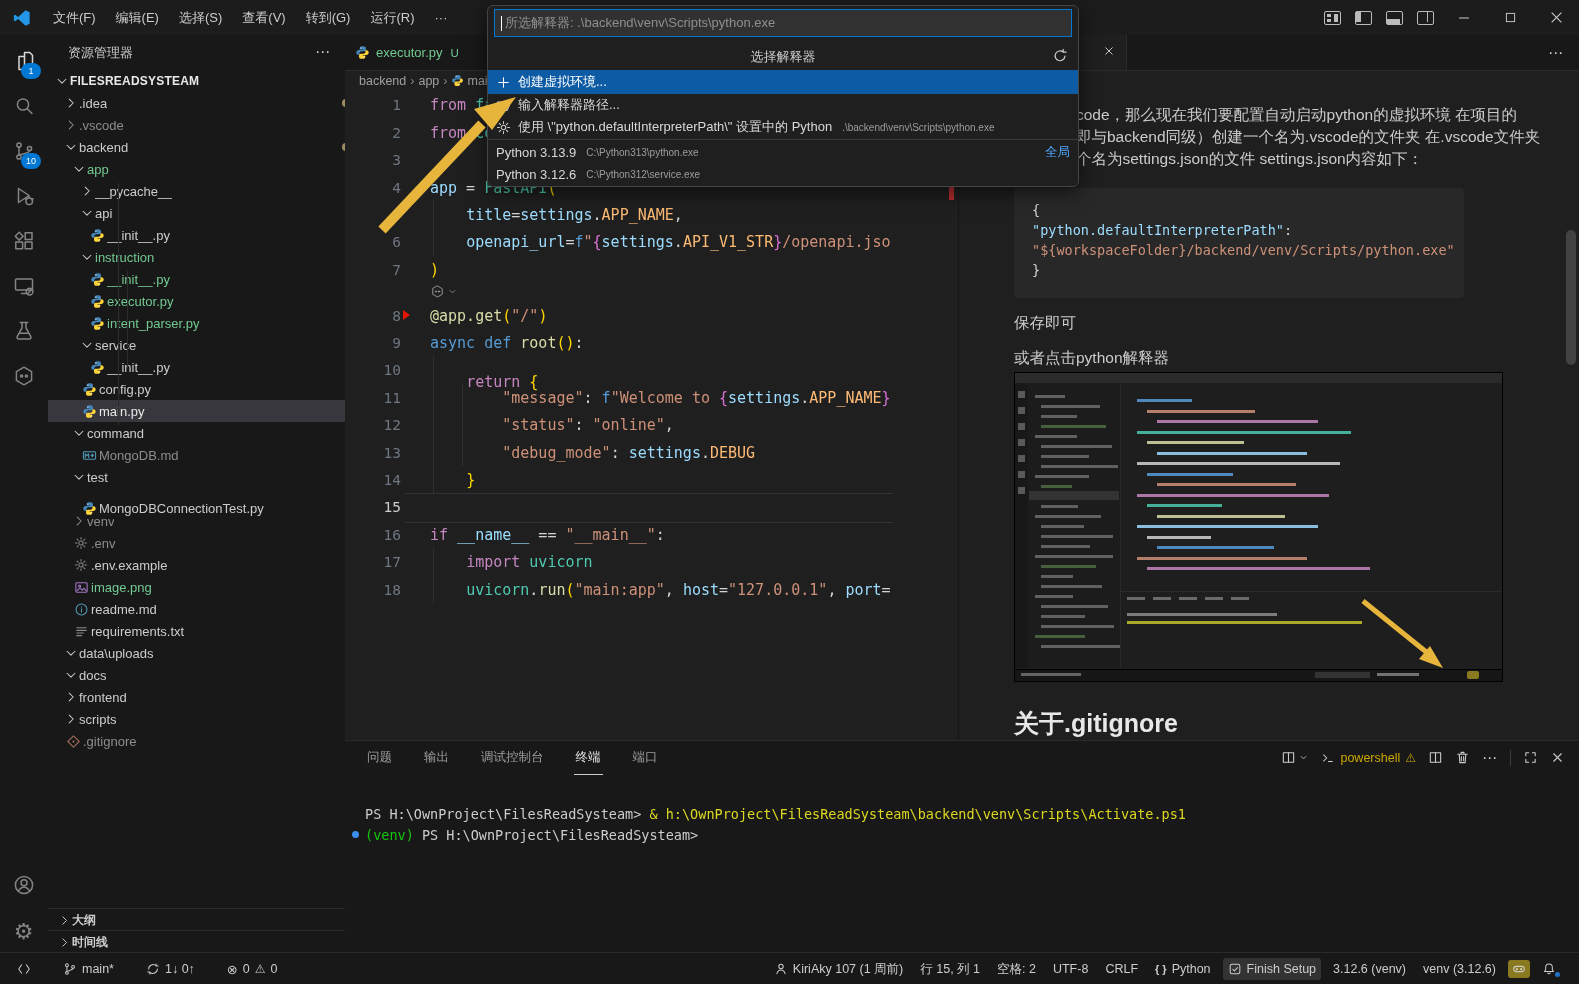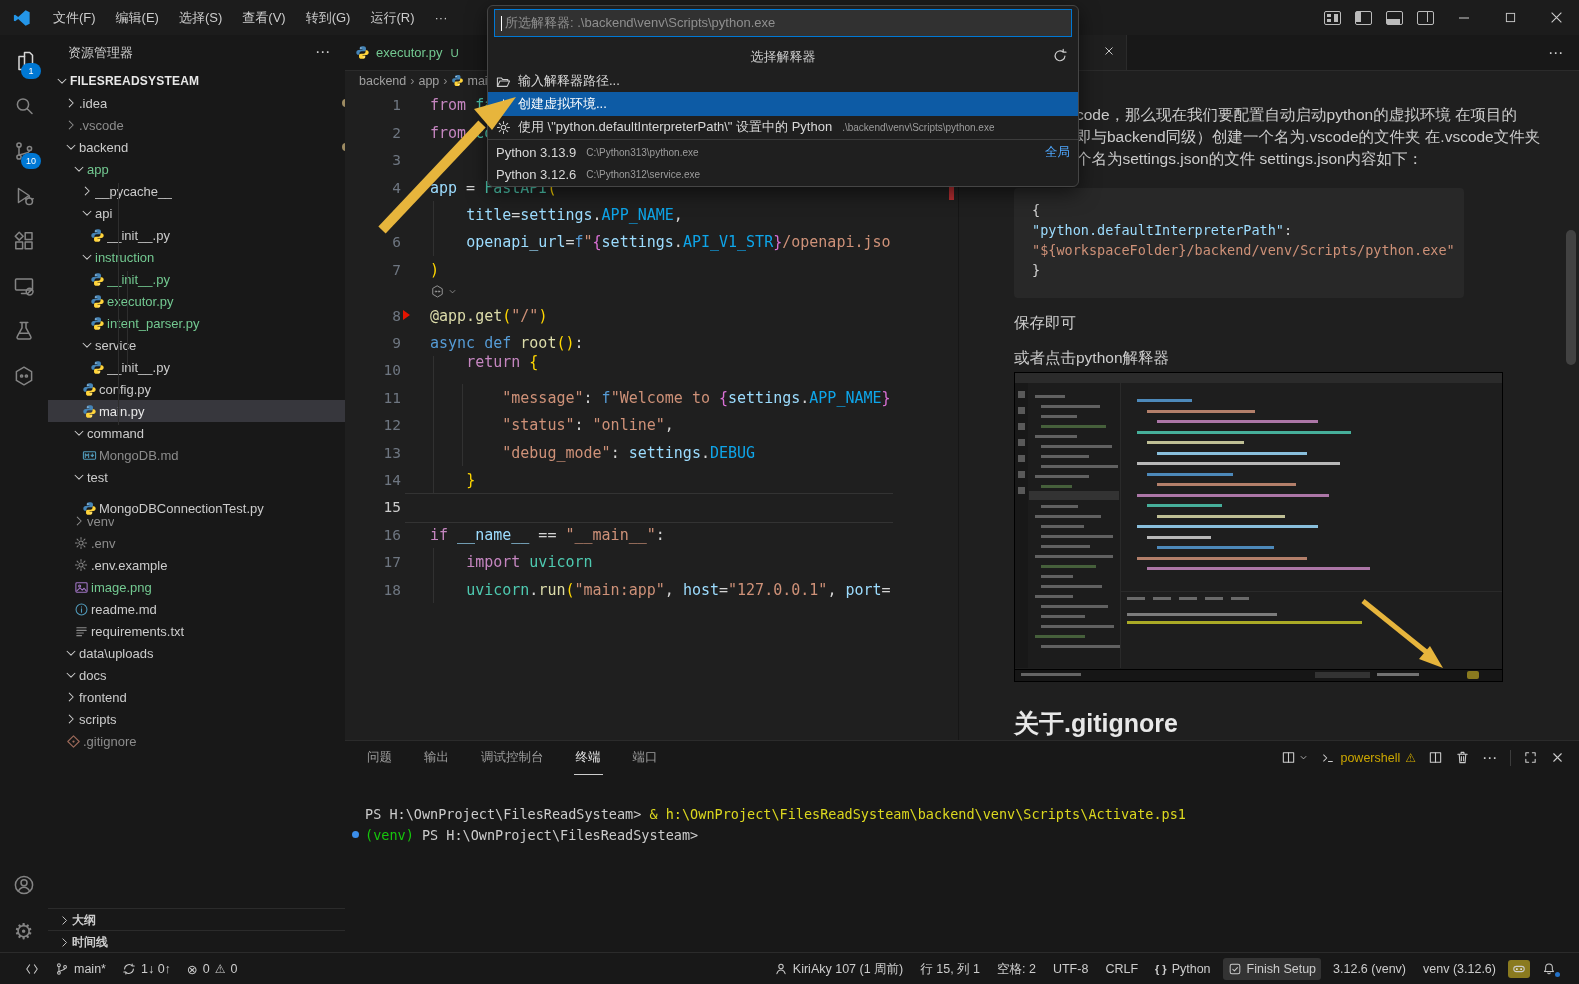--- a/index.html
+++ b/index.html
@@ -26,21 +26,21 @@
   .badge-col{position:absolute;right:10px;display:flex;align-items:center;}
   .gdot{width:8px;height:8px;border-radius:4px;}
   
   #editor1{left:345px;top:35px;width:613px;height:705px;background:#1f1f1f;overflow:hidden;}
   #tabstrip1{position:absolute;left:0;top:0;width:613px;height:35px;background:#181818;border-bottom:1px solid #2b2b2b;}
   .tab{position:absolute;top:0;height:35px;display:flex;align-items:center;padding:0 10px;background:#181818;border-right:1px solid #2b2b2b;font-size:13px;}
   #breadcrumb{position:absolute;left:14px;top:35px;height:22px;display:flex;align-items:center;font-size:12.5px;color:#a0a0a0;gap:4px;}
   .codeline{position:absolute;height:28px;line-height:28px;font-size:15px;white-space:pre;}
   .gutter{position:absolute;left:0;width:56px;text-align:right;color:#6e7681;height:28px;line-height:28px;font-size:14.5px;}
   .t-kw{color:#C586C0;} .t-ctl{color:#569CD6;} .t-cls{color:#4EC9B0;} .t-fn{color:#DCDCAA;}
-  .t-var{color:#9CDCFE;} .t-cst{color:#0ea5e9;} .t-str{color:#CE9178;}
+  .t-var{color:#9CDCFE;} .t-cst{color:#fdba74;} .t-str{color:#CE9178;}
   .t-pln{color:#D4D4D4;} .t-b1{color:#FFD700;} .t-b2{color:#DA70D6;}
   .iguide{position:absolute;width:1px;background:#313131;}
   
   #panel2{left:958px;top:35px;width:621px;height:705px;background:#1f1f1f;border-left:1px solid #161616;overflow:hidden;}
   #tabstrip2{position:absolute;left:0;top:0;width:621px;height:35px;background:#181818;border-bottom:1px solid #2b2b2b;}
   .pv-line{position:absolute;font-size:15.5px;color:#cccccc;white-space:nowrap;}
   #pv-codeblock{position:absolute;left:55px;top:118px;width:450px;height:110px;background:#282828;border-radius:4px;}
   .pvc-line{position:absolute;left:18px;font-size:13.5px;white-space:pre;height:20px;line-height:20px;}
   #pv-heading{position:absolute;left:55px;top:637px;font-size:25px;font-weight:bold;color:#e8e8e8;}
   
@@ -552,21 +552,21 @@
         <div class="codeline mono" style="left: 85px; top: 165.9px; max-width: 460px; overflow: hidden;"><span class="t-pln">    </span><span class="t-var">title</span><span class="t-pln">=</span><span class="t-var">settings</span><span class="t-pln">.</span><span class="t-cst">APP_NAME</span><span class="t-pln">,</span></div>
         <div class="gutter mono" style="top: 193.3px;">6</div>
         <div class="codeline mono" style="left: 85px; top: 193.3px; max-width: 460px; overflow: hidden;"><span class="t-pln">    </span><span class="t-var">openapi_url</span><span class="t-pln">=</span><span class="t-ctl">f</span><span class="t-str">"</span><span class="t-b2">{</span><span class="t-var">settings</span><span class="t-pln">.</span><span class="t-cst">API_V1_STR</span><span class="t-b2">}</span><span class="t-str">/openapi.json"</span></div>
         <div class="gutter mono" style="top: 220.7px;">7</div>
         <div class="codeline mono" style="left: 85px; top: 220.7px; max-width: 460px; overflow: hidden;"><span class="t-b1">)</span></div>
         <div class="gutter mono" style="top: 266.5px;">8</div>
         <div class="codeline mono" style="left: 85px; top: 266.5px; max-width: 460px; overflow: hidden;"><span class="t-fn">@app.get</span><span class="t-b1">(</span><span class="t-str">"/"</span><span class="t-b1">)</span></div>
         <div class="gutter mono" style="top: 293.9px;">9</div>
         <div class="codeline mono" style="left: 85px; top: 293.9px; max-width: 460px; overflow: hidden;"><span class="t-ctl">async</span><span class="t-pln"> </span><span class="t-ctl">def</span><span class="t-pln"> </span><span class="t-fn">root</span><span class="t-b1">(</span><span class="t-b1">)</span><span class="t-pln">:</span></div>
         <div class="gutter mono" style="top: 321.3px;">10</div>
-        <div class="codeline mono" style="left: 85px; top: 313px; max-width: 460px; overflow: hidden;"><span class="t-pln">    </span><span class="t-kw">return</span><span class="t-pln"> </span><span class="t-b1">{</span></div>
+        <div class="codeline mono" style="left: 85px; top: 333px; max-width: 460px; overflow: hidden;"><span class="t-pln">    </span><span class="t-kw">return</span><span class="t-pln"> </span><span class="t-b1">{</span></div>
         <div class="gutter mono" style="top: 348.7px;">11</div>
         <div class="codeline mono" style="left: 85px; top: 348.7px; max-width: 460px; overflow: hidden;"><span class="t-pln">        </span><span class="t-str">"message"</span><span class="t-pln">: </span><span class="t-ctl">f</span><span class="t-str">"Welcome to </span><span class="t-b2">{</span><span class="t-var">settings</span><span class="t-pln">.</span><span class="t-cst">APP_NAME</span><span class="t-b2">}</span></div>
         <div class="gutter mono" style="top: 376.1px;">12</div>
         <div class="codeline mono" style="left: 85px; top: 376.1px; max-width: 460px; overflow: hidden;"><span class="t-pln">        </span><span class="t-str">"status"</span><span class="t-pln">: </span><span class="t-str">"online"</span><span class="t-pln">,</span></div>
         <div class="gutter mono" style="top: 403.5px;">13</div>
         <div class="codeline mono" style="left: 85px; top: 403.5px; max-width: 460px; overflow: hidden;"><span class="t-pln">        </span><span class="t-str">"debug_mode"</span><span class="t-pln">: </span><span class="t-var">settings</span><span class="t-pln">.</span><span class="t-cst">DEBUG</span></div>
         <div class="gutter mono" style="top: 430.9px;">14</div>
         <div class="codeline mono" style="left: 85px; top: 430.9px; max-width: 460px; overflow: hidden;"><span class="t-pln">    </span><span class="t-b1">}</span></div>
         <div class="gutter mono" style="top: 458.3px; color: rgb(204, 204, 204);">15</div>
         <div class="codeline mono" style="left: 85px; top: 458.3px; max-width: 460px; overflow: hidden;"></div>
@@ -758,21 +758,21 @@
         </span>
       </div>
     <div id="term">
         <div class="tline mono" style="left: 20px; top: 63px;"><span style="color:#cccccc;">PS H:\OwnProject\FilesReadSysteam&gt; </span><span style="color:#dcd81f;">&amp; h:\OwnProject\FilesReadSysteam\backend\venv\Scripts\Activate.ps1</span></div>
         <div style="position: absolute; left: 7px; top: 90px; width: 7px; height: 7px; border-radius: 4px; background: rgb(59, 142, 234);"></div>
         <div class="tline mono" style="left: 20px; top: 84px;"><span style="color:#16c60c;">(venv)</span><span style="color:#cccccc;"> PS H:\OwnProject\FilesReadSysteam&gt;</span></div>
       </div>
   </div>
 
   <div id="statusbar" class="abs">
-    <div id="sb-left" style="display:flex;align-items:center;gap:6px;padding-left:20px;">
+    <div id="sb-left" style="display:flex;align-items:center;gap:22px;padding-left:12px;">
         <div class="sb-item">
           <span style="display: flex;">
             <svg width="14" height="14" viewBox="0 0 16 16" fill="none" stroke="#cccccc" stroke-width="1.15" stroke-linecap="round" stroke-linejoin="round">
               <path d="M5.3 3.2 2 8l3.3 4.8M10.7 3.2 14 8l-3.3 4.8"></path>
             </svg>
           </span>
         </div>
         <div class="sb-item">
           <span style="display: flex;">
             <svg width="14" height="14" viewBox="0 0 16 16" fill="none" stroke="#cccccc" stroke-width="1.15" stroke-linecap="round" stroke-linejoin="round">
@@ -871,35 +871,35 @@
       <span class="caret"></span>
       <span id="qp-input">所选解释器: .\backend\venv\Scripts\python.exe</span>
     </div>
     <div id="qp-title">
       <span>选择解释器</span>
       <span style="position:absolute;right:10px;top:5px;"><svg width="16" height="16" viewBox="0 0 16 16" fill="none" stroke="#cccccc" stroke-width="1.2" stroke-linecap="round">
             <path d="M12.9 8.2A4.9 4.9 0 1 1 11.2 4.1M11.2 1.4v2.8h2.8"></path>
           </svg></span>
     </div>
     <div id="qp-list">
-        <div class="qp-row">
-          <span style="display:flex;margin-right:7px;">
-            <svg width="15" height="15" viewBox="0 0 16 16" fill="none" stroke="#cccccc" stroke-width="1.15" stroke-linecap="round" stroke-linejoin="round">
-              <path d="M1.5 13.2h10.4l2.6-5.7H4.2l-2.7 5.7zM1.5 13.2V4.2h4.2L7 5.8h5.6v1.7"></path>
-            </svg>
-          </span>
-          <span style="overflow:hidden;text-overflow:ellipsis;">输入解释器路径...</span>
-        </div>
         <div class="qp-row selected">
           <span style="display:flex;margin-right:7px;">
             <svg width="15" height="15" viewBox="0 0 16 16" fill="none" stroke="#ffffff" stroke-width="1.15" stroke-linecap="round" stroke-linejoin="round">
               <path d="M8 3v10M3 8h10"></path>
             </svg>
           </span>
           <span style="overflow:hidden;text-overflow:ellipsis;">创建虚拟环境...</span>
+        </div>
+        <div class="qp-row">
+          <span style="display:flex;margin-right:7px;">
+            <svg width="15" height="15" viewBox="0 0 16 16" fill="none" stroke="#cccccc" stroke-width="1.15" stroke-linecap="round" stroke-linejoin="round">
+              <path d="M1.5 13.2h10.4l2.6-5.7H4.2l-2.7 5.7zM1.5 13.2V4.2h4.2L7 5.8h5.6v1.7"></path>
+            </svg>
+          </span>
+          <span style="overflow:hidden;text-overflow:ellipsis;">输入解释器路径...</span>
         </div>
         <div class="qp-row">
           <span style="display:flex;margin-right:7px;">
             <svg width="15" height="15" viewBox="0 0 16 16" fill="none" stroke="#cccccc" stroke-width="1.15" stroke-linecap="round" stroke-linejoin="round">
               <path d="M8 5.6A2.4 2.4 0 1 0 8 10.4 2.4 2.4 0 0 0 8 5.6zM8 1.6v2M8 12.4v2M1.6 8h2M12.4 8h2M3.5 3.5l1.4 1.4M11.1 11.1l1.4 1.4M12.5 3.5l-1.4 1.4M4.9 11.1l-1.4 1.4"></path>
             </svg>
           </span>
           <span style="overflow:hidden;text-overflow:ellipsis;">使用 \"python.defaultInterpreterPath\" 设置中的 Python</span>
           <span class="qp-detail">.\backend\venv\Scripts\python.exe</span>
         </div>

